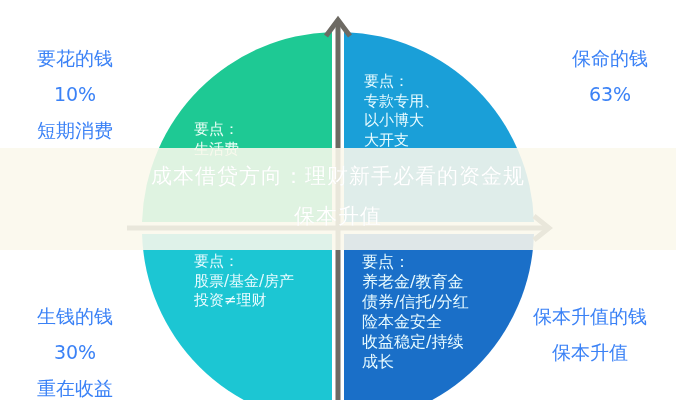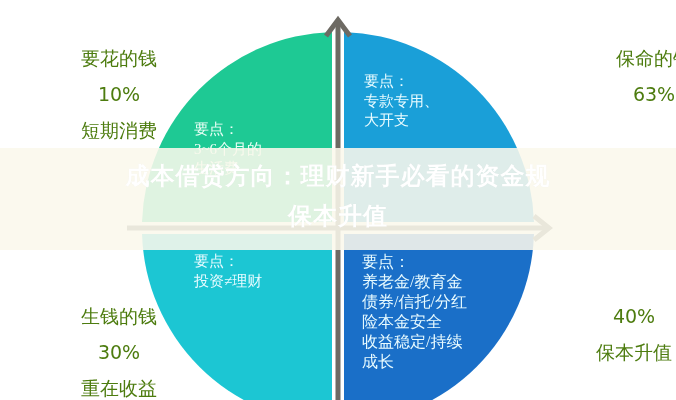--- a/index.html
+++ b/index.html
@@ -4,37 +4,36 @@
 <style>
   html, body { margin: 0; padding: 0; }
   body {
     width: 676px; height: 400px; overflow: hidden; position: relative;
     background: #ffffff;
     font-family: "DejaVu Sans", "Liberation Sans", sans-serif;
   }
   .canvas { position: absolute; left: 0; top: 0; width: 676px; height: 400px; }
   .quad-svg { position: absolute; left: 0; top: 0; }
   .side-label {
-    position: absolute; width: 150px; text-align: center; color: #4d7c0f;
-    font-size: 19px; line-height: 36px; margin-left: 44px;
+    position: absolute; width: 150px; text-align: center; color: #3b82f6;
+    font-size: 19px; line-height: 36px;
   }
   .side-label div { white-space: nowrap; }
   .quad-text {
     position: absolute; color: #e8fbff; font-size: 15px; line-height: 19.5px;
     white-space: nowrap;
-    font-family: Liberation Serif, serif;
   }
   .quad-text.tl { color: #eafff6; }
   .overlay-band {
     position: absolute; left: 0; top: 148px; width: 676px; height: 102px;
     background: rgba(250, 248, 236, 0.88);
   }
   .overlay-title {
     position: absolute; left: 0; top: 156px; width: 676px; text-align: center;
-    font-family: "DejaVu Sans", sans-serif; font-weight: bold; font-size: 24px;
+    font-family: "DejaVu Sans", sans-serif; font-weight: normal; font-size: 21px;
     line-height: 40px; color: #ffffff; letter-spacing: 1px;
     text-shadow: 0 0 1px rgba(0,0,0,0.05);
   }
   .overlay-title span { display: block; }
 </style>
 </head>
 <body>
 
 <div class="canvas">
 
@@ -64,36 +63,37 @@
   <div class="side-label" style="left:535px; top:40px;">
     <div>保命的钱</div>
     <div>63%</div>
   </div>
   <div class="side-label" style="left:0px; top:298px;">
     <div>生钱的钱</div>
     <div>30%</div>
     <div>重在收益</div>
   </div>
   <div class="side-label" style="left:515px; top:298px;">
-    <div>40%</div>
+    <div>保本升值的钱</div>
     <div>保本升值</div>
   </div>
 
   <div class="quad-text tl" style="left:194px; top:120px;">
     <div>要点：</div>
-    <div>3~6个月的</div>
     <div>生活费</div>
   </div>
   <div class="quad-text" style="left:364px; top:72px;">
     <div>要点：</div>
     <div>专款专用、</div>
+    <div>以小博大</div>
     <div>大开支</div>
   </div>
   <div class="quad-text" style="left:194px; top:252px;">
     <div>要点：</div>
+    <div>股票/基金/房产</div>
     <div>投资≠理财</div>
   </div>
   <div class="quad-text" style="left:362px; top:252px; font-size:16px; line-height:20px;">
     <div>要点：</div>
     <div>养老金/教育金</div>
     <div>债券/信托/分红</div>
     <div>险本金安全</div>
     <div>收益稳定/持续</div>
     <div>成长</div>
   </div>

